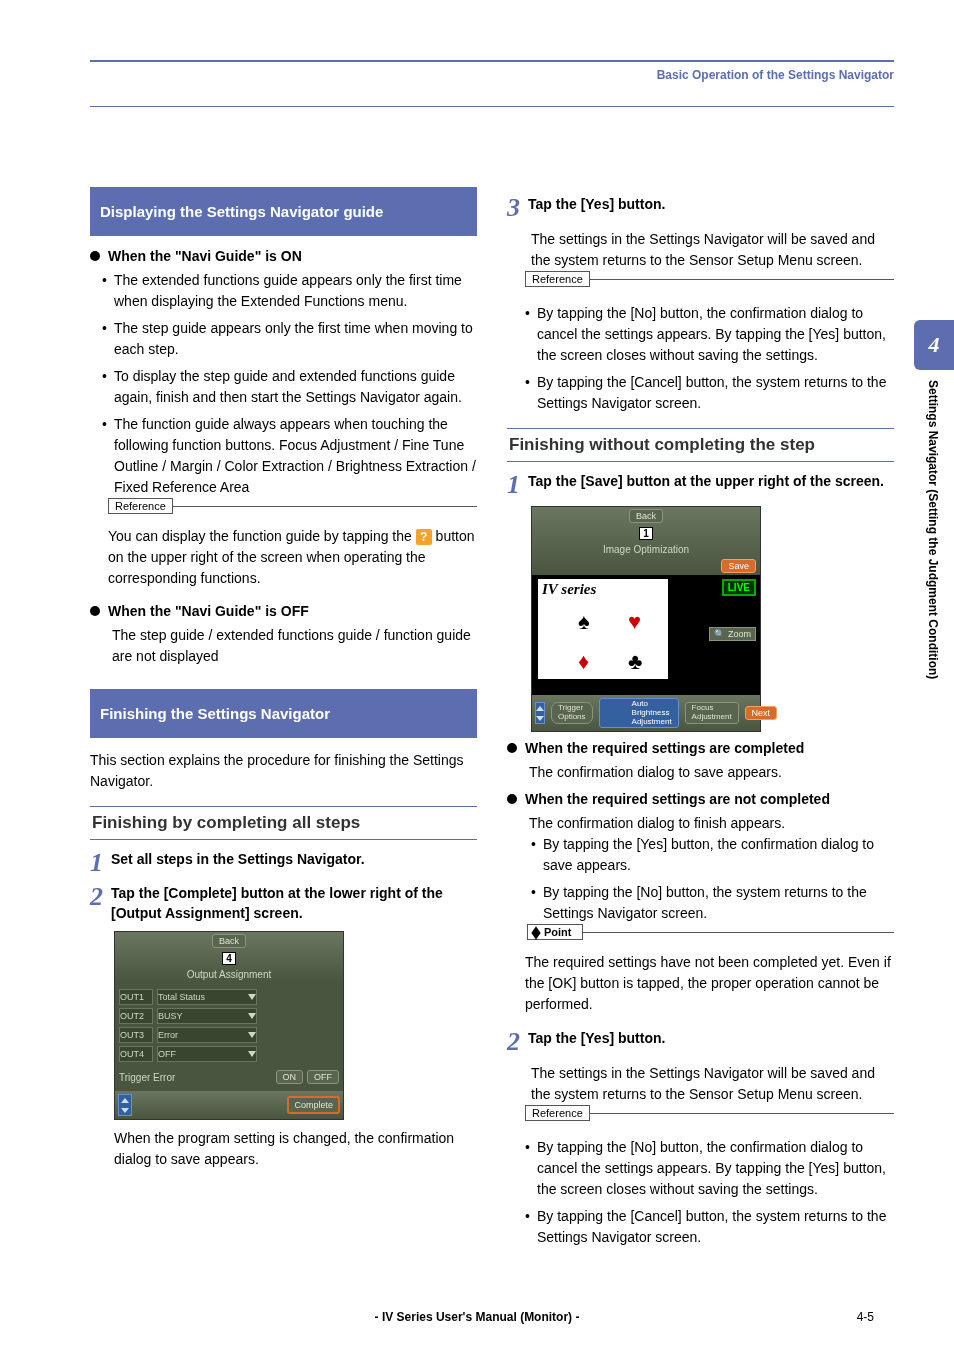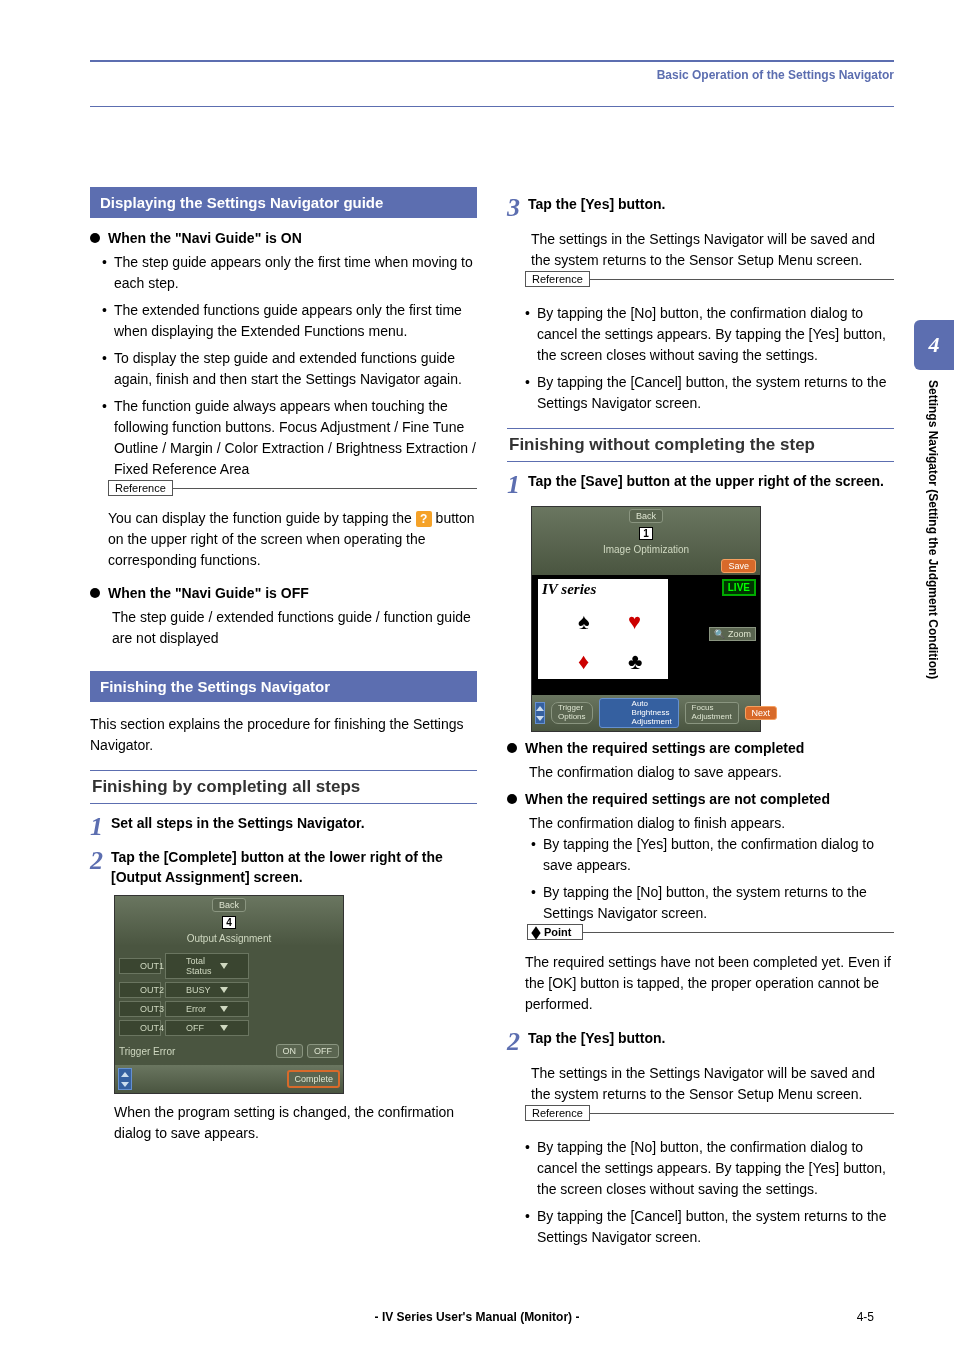--- a/index.html
+++ b/index.html
@@ -39,21 +39,21 @@
   }
   .col {
     flex: 1;
     min-width: 0;
   }
   .section-bar {
     background: #5c6eb0;
     color: #fff;
     font-weight: bold;
     font-size: 15px;
-    padding: 7px 10px;
+    padding: 16px 10px;
     margin-bottom: 12px;
   }
   .bullet-head {
     display: flex;
     align-items: center;
     font-weight: bold;
     margin: 8px 0 6px 0;
   }
   .bullet-head .dot {
     width: 10px;
@@ -185,26 +185,26 @@
   }
   .ss-row {
     display: flex;
     align-items: center;
     gap: 4px;
     margin: 3px 0;
   }
   .ss-cell {
     background: #3a4530;
     border: 1px solid #6a7560;
-    padding: 2px 20px;
+    padding: 2px 0;
     font-size: 9px;
     flex-shrink: 0;
   }
   .ss-cell.w40 { width: 34px; }
-  .ss-cell.w100 { width: 84px; display:flex; justify-content:space-between; align-items:center;}
+  .ss-cell.w100 { width: 100px; display:flex; justify-content:space-between; align-items:center;}
   .tri-down {
     width: 0; height: 0;
     border-left: 4px solid transparent;
     border-right: 4px solid transparent;
     border-top: 6px solid #cfd8c0;
     display: inline-block;
   }
   .ss-bottom {
     display: flex;
     align-items: center;
@@ -356,22 +356,22 @@
   <div class="columns">
 
     <div class="col">
       <div class="section-bar">Displaying the Settings Navigator guide</div>
 
       <div class="bullet-head">
           <span class="dot"></span>
           <span>When the "Navi Guide" is ON</span>
         </div>
       <ul class="small-bullets">
+        <li>The extended functions guide appears only the first time when displaying the Extended Functions  menu.</li>
         <li>The step guide appears only the first time when moving to each step.</li>
-        <li>The extended functions guide appears only the first time when displaying the Extended Functions  menu.</li>
         <li>To display the step guide and extended functions guide again, finish and then start the Settings Navigator again.</li>
         <li>The function guide always appears when touching the following function buttons. Focus Adjustment / Fine Tune Outline / Margin / Color Extraction / Brightness Extraction / Fixed Reference Area</li>
       </ul>
       <div class="ref-wrap">
         <span class="ref-box">Reference</span>
       </div>
       <div class="ref-body">
         <span>You can display the function guide by tapping the </span><span class="help-icon">?</span><span> button on the upper right of the screen when operating the corresponding functions.</span>
       </div>
 

